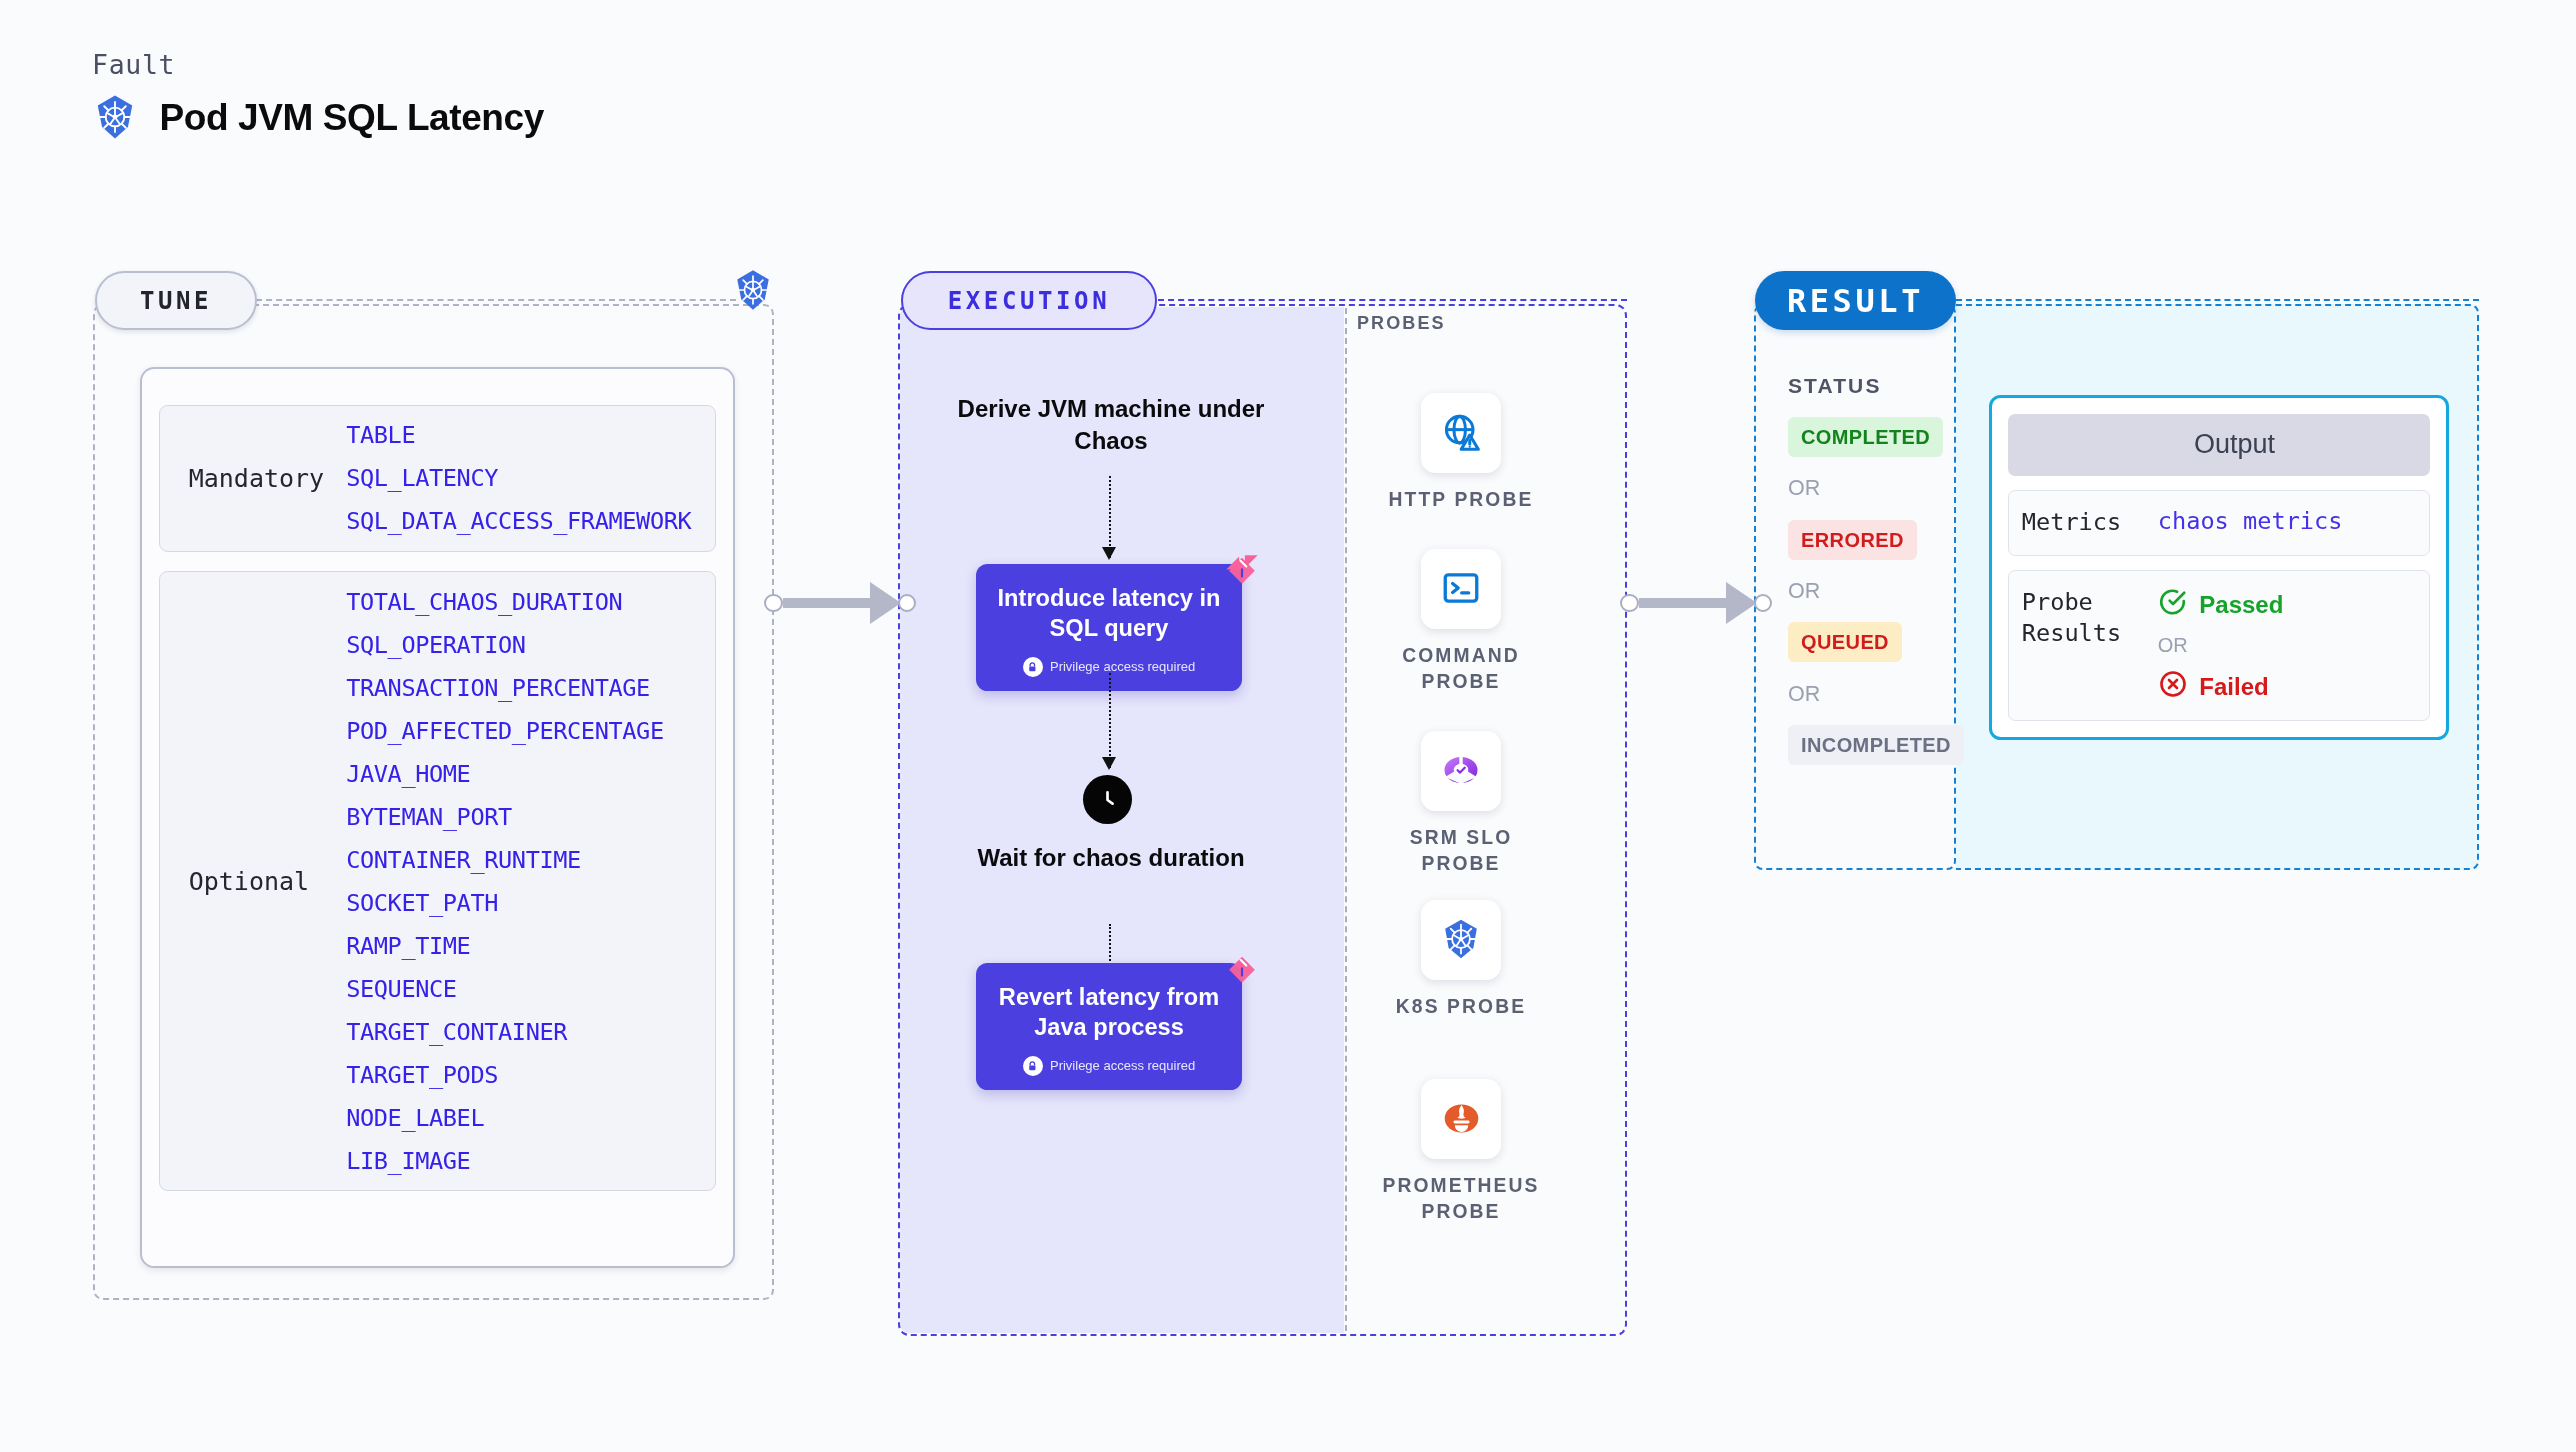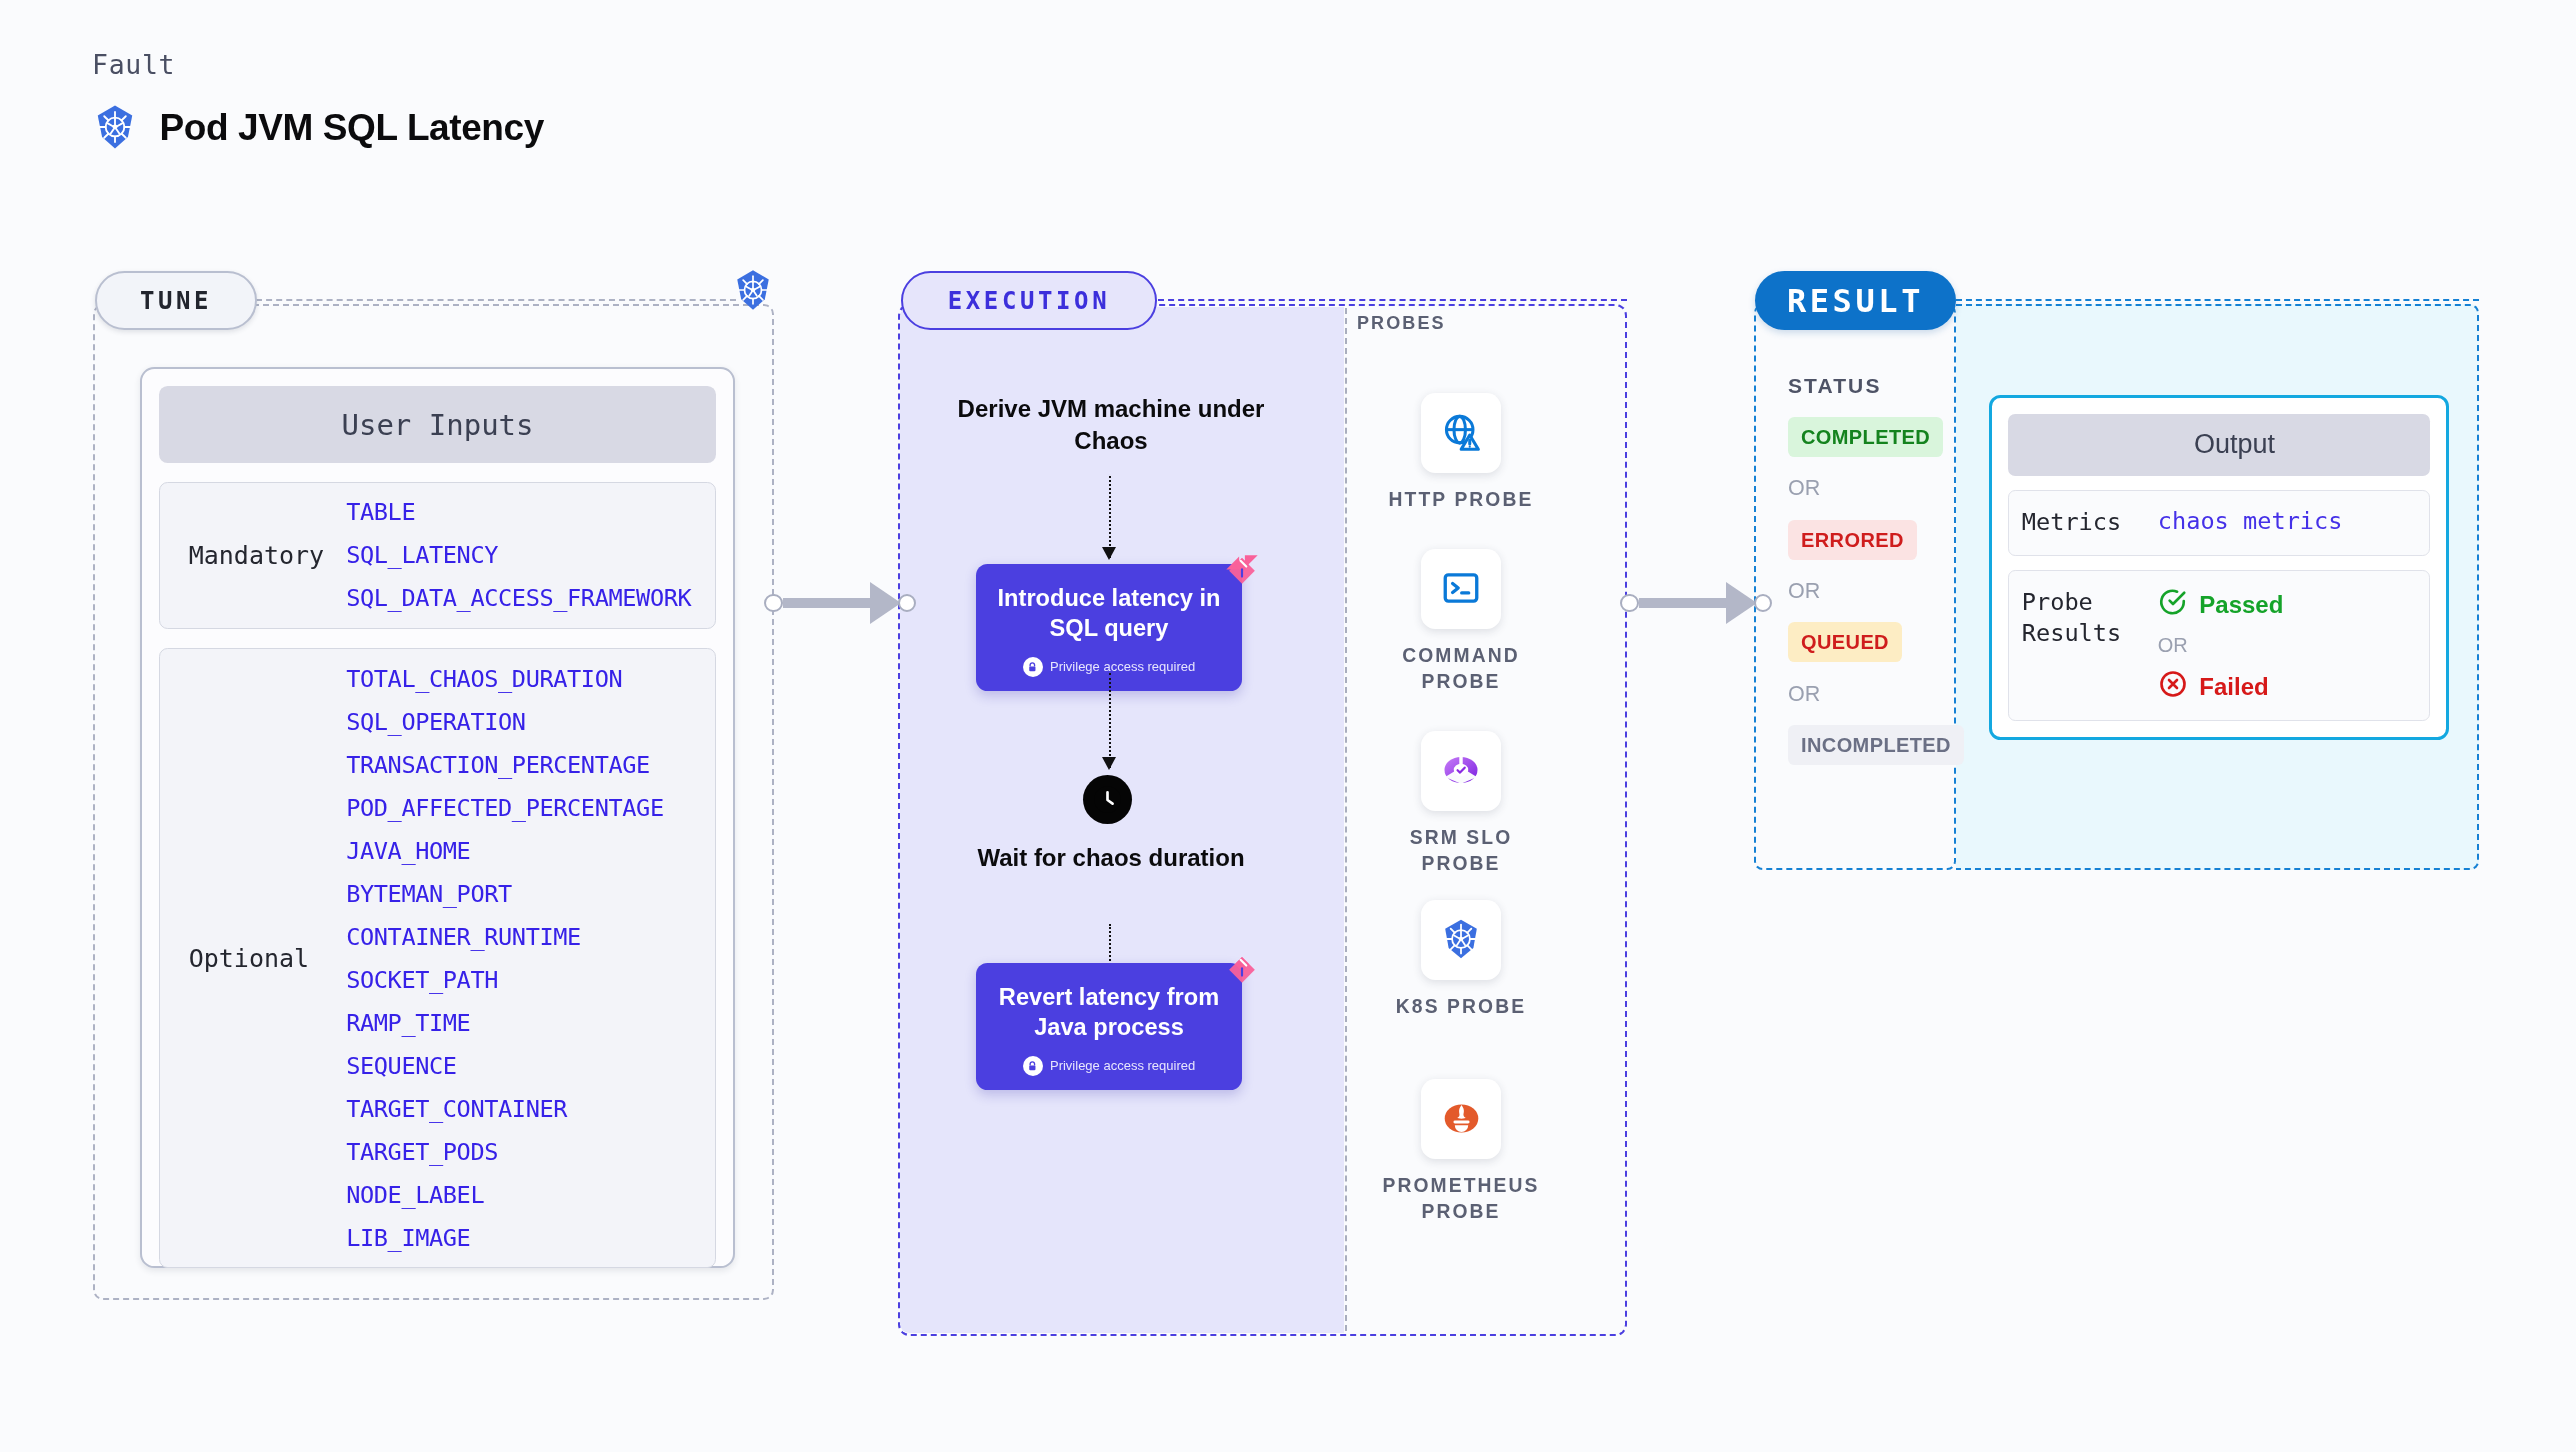--- a/index.html
+++ b/index.html
@@ -10,21 +10,21 @@
     position: relative;
     overflow: hidden;
   }
 
   
   #header { position: absolute; left: 92px; top: 49px; }
   #fault-label {
     font-family: "DejaVu Sans Mono", monospace;
     font-size: 26.5px; color: #4a4f63; letter-spacing: 0.7px;
   }
-  #title-row { display: flex; align-items: center; gap: 21.5px; margin-top: 24px; }
+  #title-row { display: flex; align-items: center; gap: 21.5px; margin-top: 14px; }
   #title-text { font-size: 37px; font-weight: bold; color: #0b0b0d; letter-spacing: -0.4px; }
 
   
   .panel { position: absolute; }
   .pill {
     position: absolute; display: flex; align-items: center; justify-content: center;
     border-radius: 716px; font-family: "DejaVu Sans Mono", monospace;
     font-weight: bold; white-space: nowrap; z-index: 6;
   }
 
@@ -265,21 +265,20 @@
       <line x1="32" y1="20" x2="32" y2="29"></line>
         <line x1="22" y1="27" x2="29" y2="31"></line>
       <line x1="42" y1="27" x2="35" y2="31"></line>
         <line x1="26" y1="41" x2="30" y2="35"></line>
       <line x1="38" y1="41" x2="34" y2="35"></line>
     </g>
   </svg>
 </div>
 
 <div id="inputs-card">
-  <div id="inputs-header">User Inputs</div>
 
   <div class="param-group">
     <div class="group-label">Mandatory</div>
     <div class="param-list">
       <div class="param">TABLE</div>
       <div class="param">SQL_LATENCY</div>
       <div class="param">SQL_DATA_ACCESS_FRAMEWORK</div>
     </div>
   </div>
 

